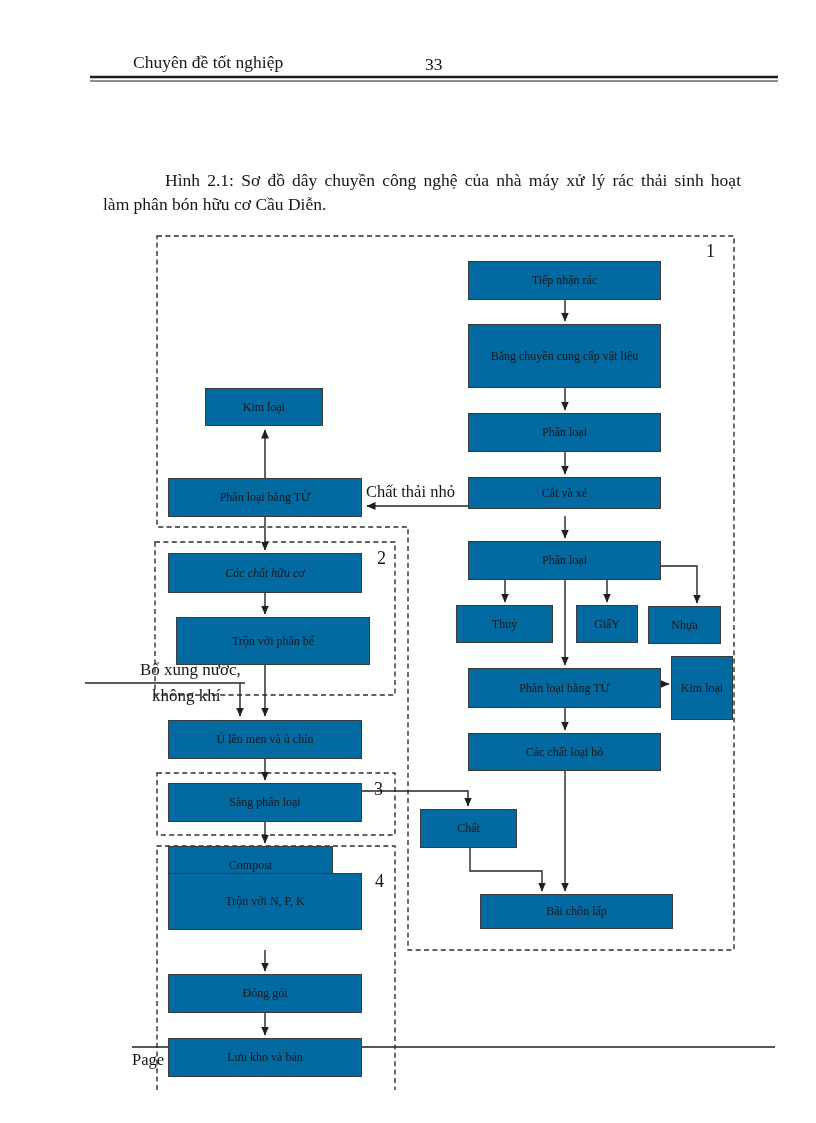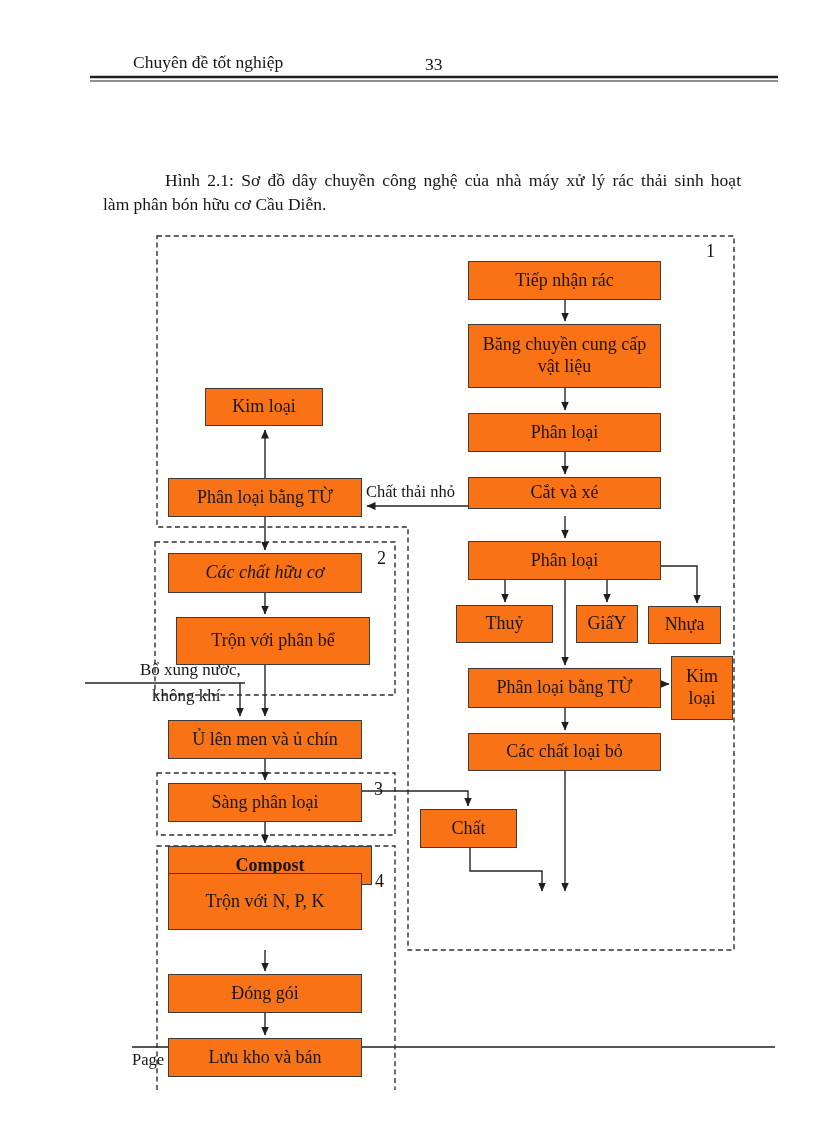--- a/index.html
+++ b/index.html
@@ -5,23 +5,23 @@
   html,body{margin:0;padding:0;background:#fff;}
   #page{
     position:relative;width:816px;height:1123px;background:#ffffff;
     font-family:"Liberation Serif","DejaVu Serif",serif;color:#161616;
     overflow:hidden;
   }
   .abs{position:absolute;}
   .hdr{font-size:17.5px;white-space:nowrap;}
   .cap{font-size:17.5px;}
   .box{
-    position:absolute;background:#f97316;border:1.4px solid #3c3c3c;
+    position:absolute;background:#0369a1;border:1.4px solid #3c3c3c;
     display:flex;align-items:center;justify-content:center;text-align:center;
-    font-size:18px;line-height:1.22;box-sizing:border-box;padding:1px 3px;
+    font-size:12px;line-height:1.22;box-sizing:border-box;padding:1px 3px;
   }
   .rlabel{position:absolute;font-size:18px;}
   .small-label{position:absolute;font-size:16.5px;white-space:nowrap;}
   svg{position:absolute;left:0;top:0;}
 </style>
 </head>
 <body>
 
 <div id="page">
 
@@ -95,27 +95,28 @@
   <div class="box" style="left:468px;top:413px;width:193px;height:39px;">Phân loại</div>
   <div class="box" style="left:468px;top:477px;width:193px;height:32px;">Cắt và xé</div>
   <div class="box" style="left:468px;top:541px;width:193px;height:39px;">Phân loại</div>
   <div class="box" style="left:456px;top:605px;width:97px;height:38px;">Thuỷ</div>
   <div class="box" style="left:576px;top:605px;width:62px;height:38px;">GiấY</div>
   <div class="box" style="left:648px;top:606px;width:73px;height:38px;">Nhựa</div>
   <div class="box" style="left:468px;top:668px;width:193px;height:40px;">Phân loại bằng TỪ</div>
   <div class="box" style="left:671px;top:656px;width:62px;height:64px;">Kim loại</div>
   <div class="box" style="left:468px;top:733px;width:193px;height:38px;">Các chất loại bỏ</div>
   <div class="box" style="left:420px;top:809px;width:97px;height:39px;">Chất</div>
+  <div class="box" style="left:480px;top:894px;width:193px;height:35px;">Bãi chôn lấp</div>
 
   <div class="box" style="left:205px;top:388px;width:118px;height:38px;">Kim loại</div>
   <div class="box" style="left:168px;top:478px;width:194px;height:39px;">Phân loại bằng TỪ</div>
   <div class="box" style="left:168px;top:553px;width:194px;height:40px;font-style:italic;">Các chất hữu cơ</div>
   <div class="box" style="left:176px;top:617px;width:194px;height:48px;">Trộn với phân bể</div>
   <div class="box" style="left:168px;top:720px;width:194px;height:39px;">Ủ lên men và ủ chín</div>
   <div class="box" style="left:168px;top:783px;width:194px;height:39px;">Sàng phân loại</div>
-  <div class="box" style="left:168px;top:846px;width:204px;height:39px;font-weight:bold;">Compost</div>
+  <div class="box" style="left:168px;top:846px;width:165px;height:39px;">Compost</div>
   <div class="box" style="left:168px;top:873px;width:194px;height:57px;">Trộn với N, P, K</div>
   <div class="box" style="left:168px;top:974px;width:194px;height:39px;">Đóng gói</div>
   <div class="box" style="left:168px;top:1038px;width:194px;height:39px;">Lưu kho và bán</div>
 
   <div class="abs" style="left:132px;top:1050px;font-size:16.5px;">Page</div>
 
 </div>
 
 </body></html>

